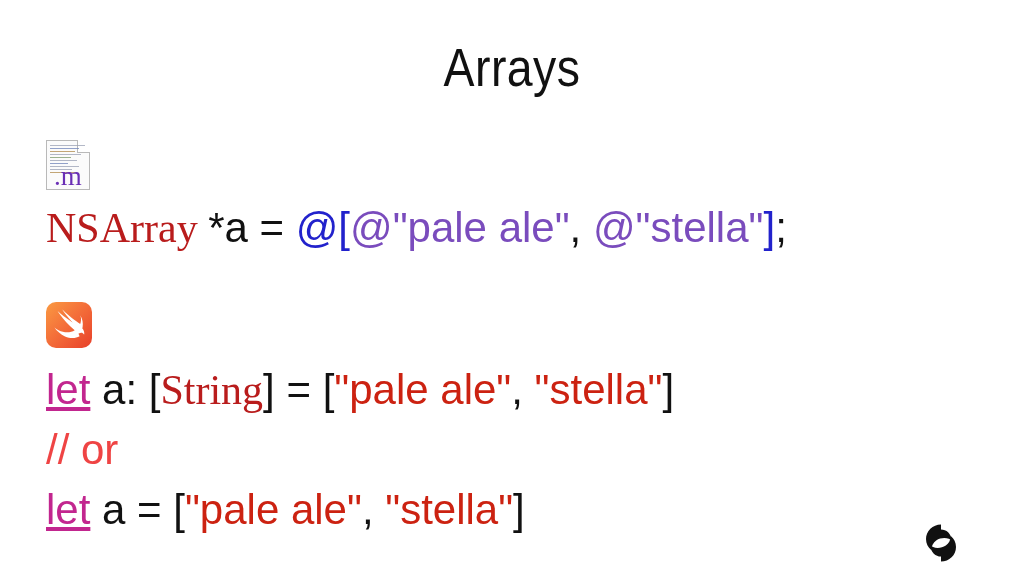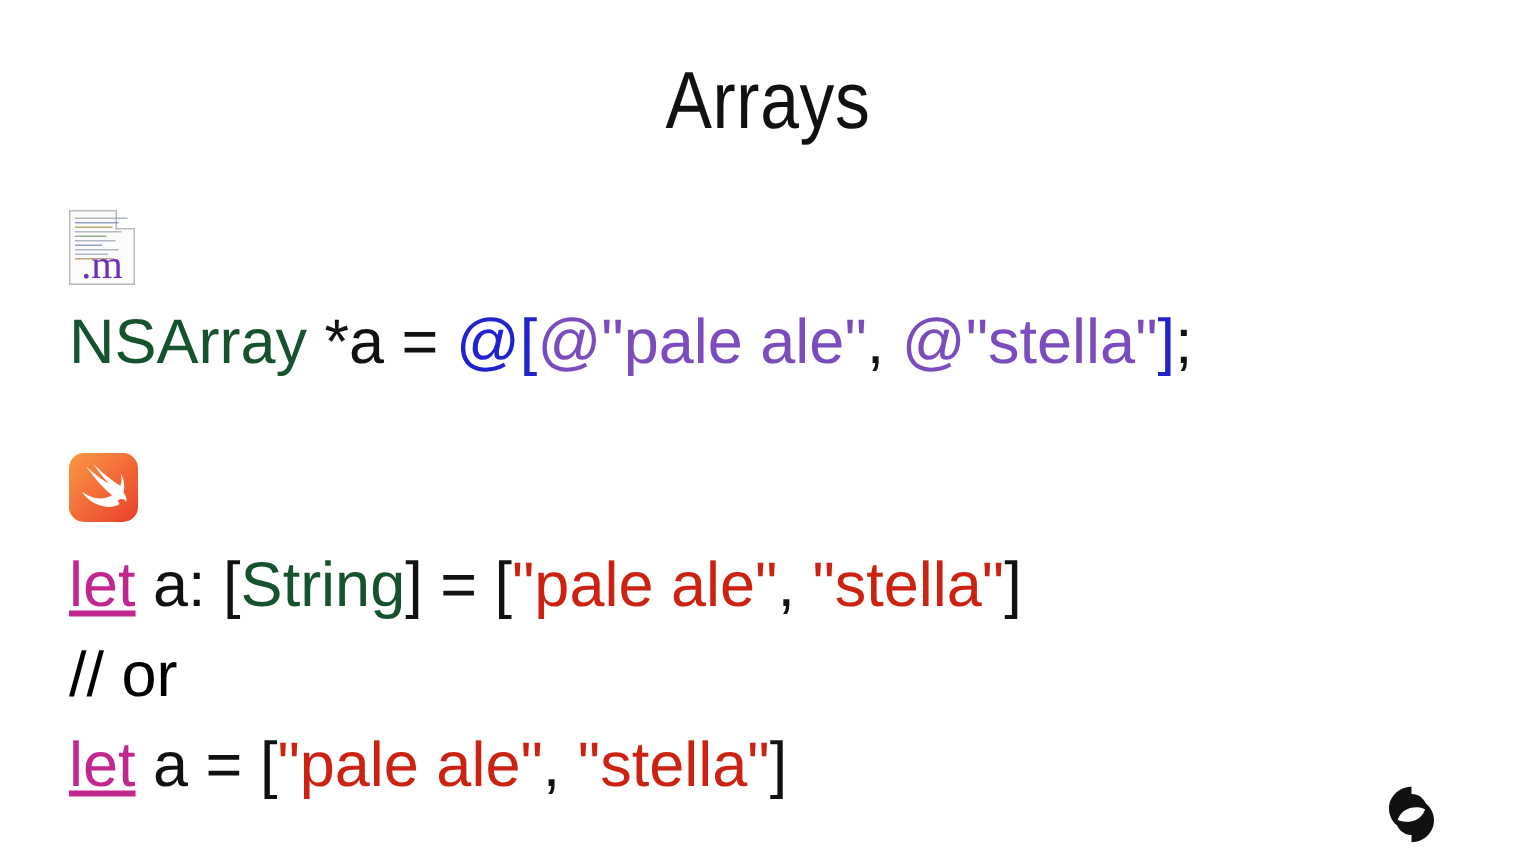--- a/index.html
+++ b/index.html
@@ -51,27 +51,27 @@
     font-family: "Liberation Sans", sans-serif;
     font-size: 42px;
     line-height: 60px;
     white-space: nowrap;
     color: #111111;
     font-weight: 400;
   }
   .code-line .tok { white-space: pre; }
 
   
-  .t-type      { color: #14532d; }  
+  .t-type      { color: #b91c1c; font-family: Liberation Serif, serif; }  
   .t-plain     { color: #111111; }
   .t-at        { color: #2222CC; }  
   .t-objcstr   { color: #7A4CBD; }  
   .t-keyword   { color: #C2268F; text-decoration: underline; }  
   .t-string    { color: #CC2211; }  
-  .t-comment   { color: #000000; text-align: center; }  
+  .t-comment   { color: #ef4444; text-align: center; }  
 
   
   .icon-m {
     position: relative;
     width: 44px;
     height: 50px;
     margin-bottom: 8px;
   }
   .icon-m .paper {
     position: absolute;

